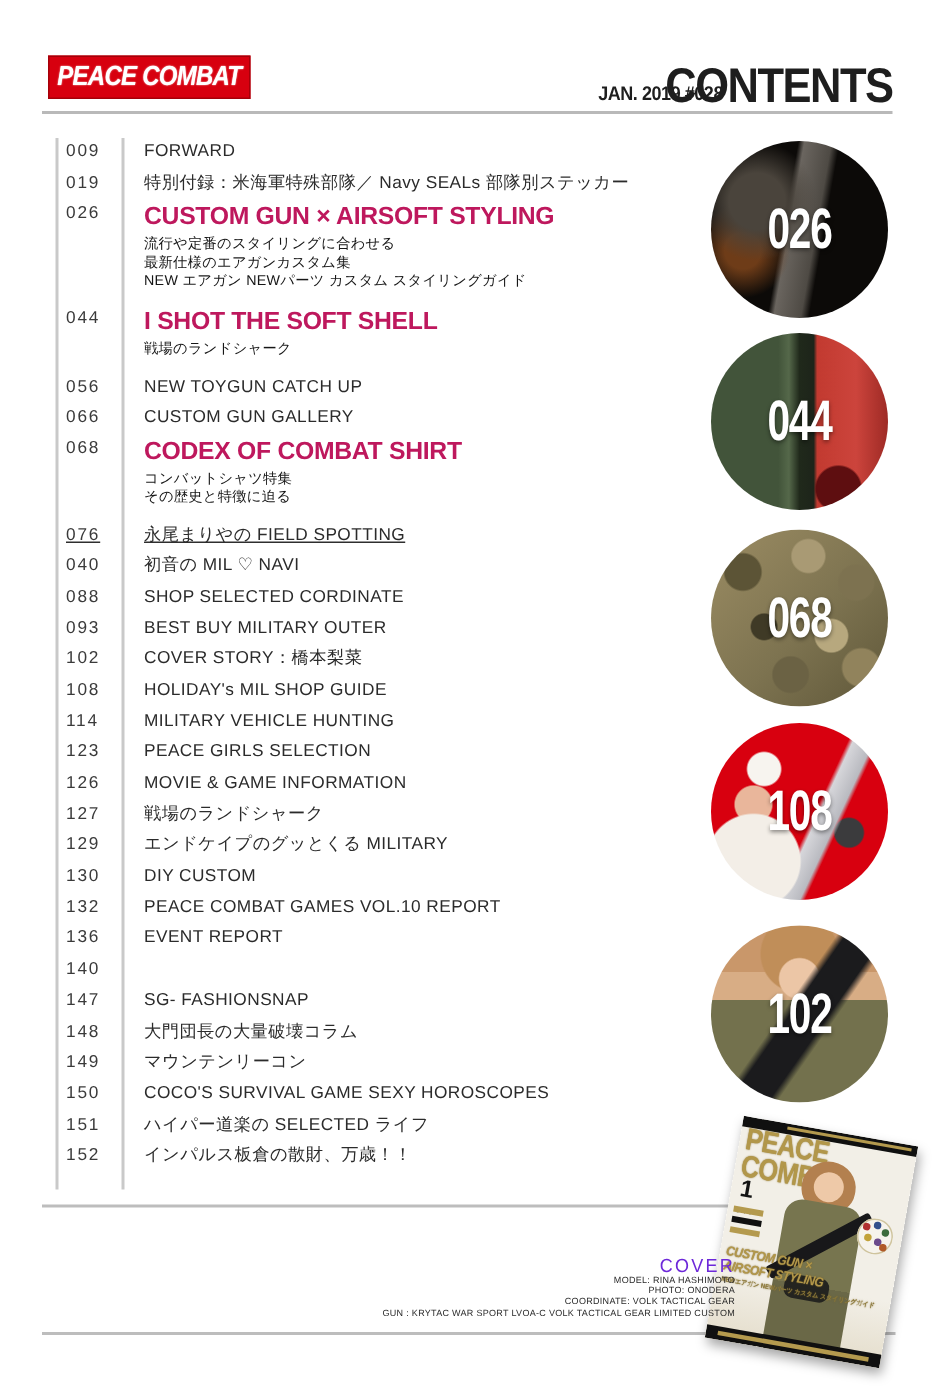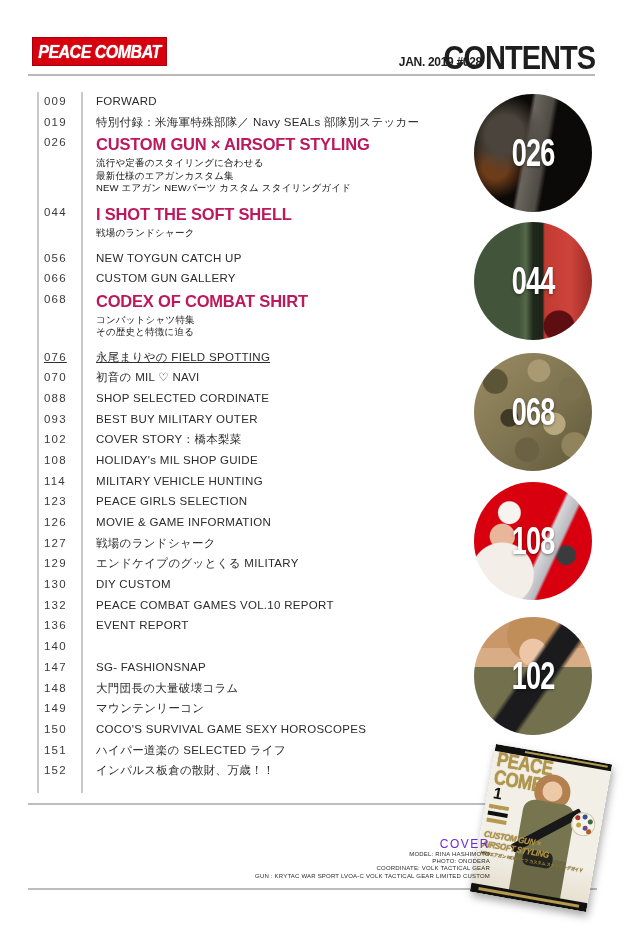--- a/index.html
+++ b/index.html
@@ -214,21 +214,21 @@
         </div>
       </div>
     </div>
     <div class="toc-row gap-before">
       <span class="toc-num">076</span>
       <div class="toc-wrap">
         <div class="toc-title">永尾まりやの FIELD SPOTTING</div>
       </div>
     </div>
     <div class="toc-row">
-      <span class="toc-num">070</span>
+      <span class="toc-num">040</span>
       <div class="toc-wrap">
         <div class="toc-title">初音の MIL ♡ NAVI</div>
       </div>
     </div>
     <div class="toc-row">
       <span class="toc-num">088</span>
       <div class="toc-wrap">
         <div class="toc-title">SHOP SELECTED CORDINATE</div>
       </div>
     </div>

